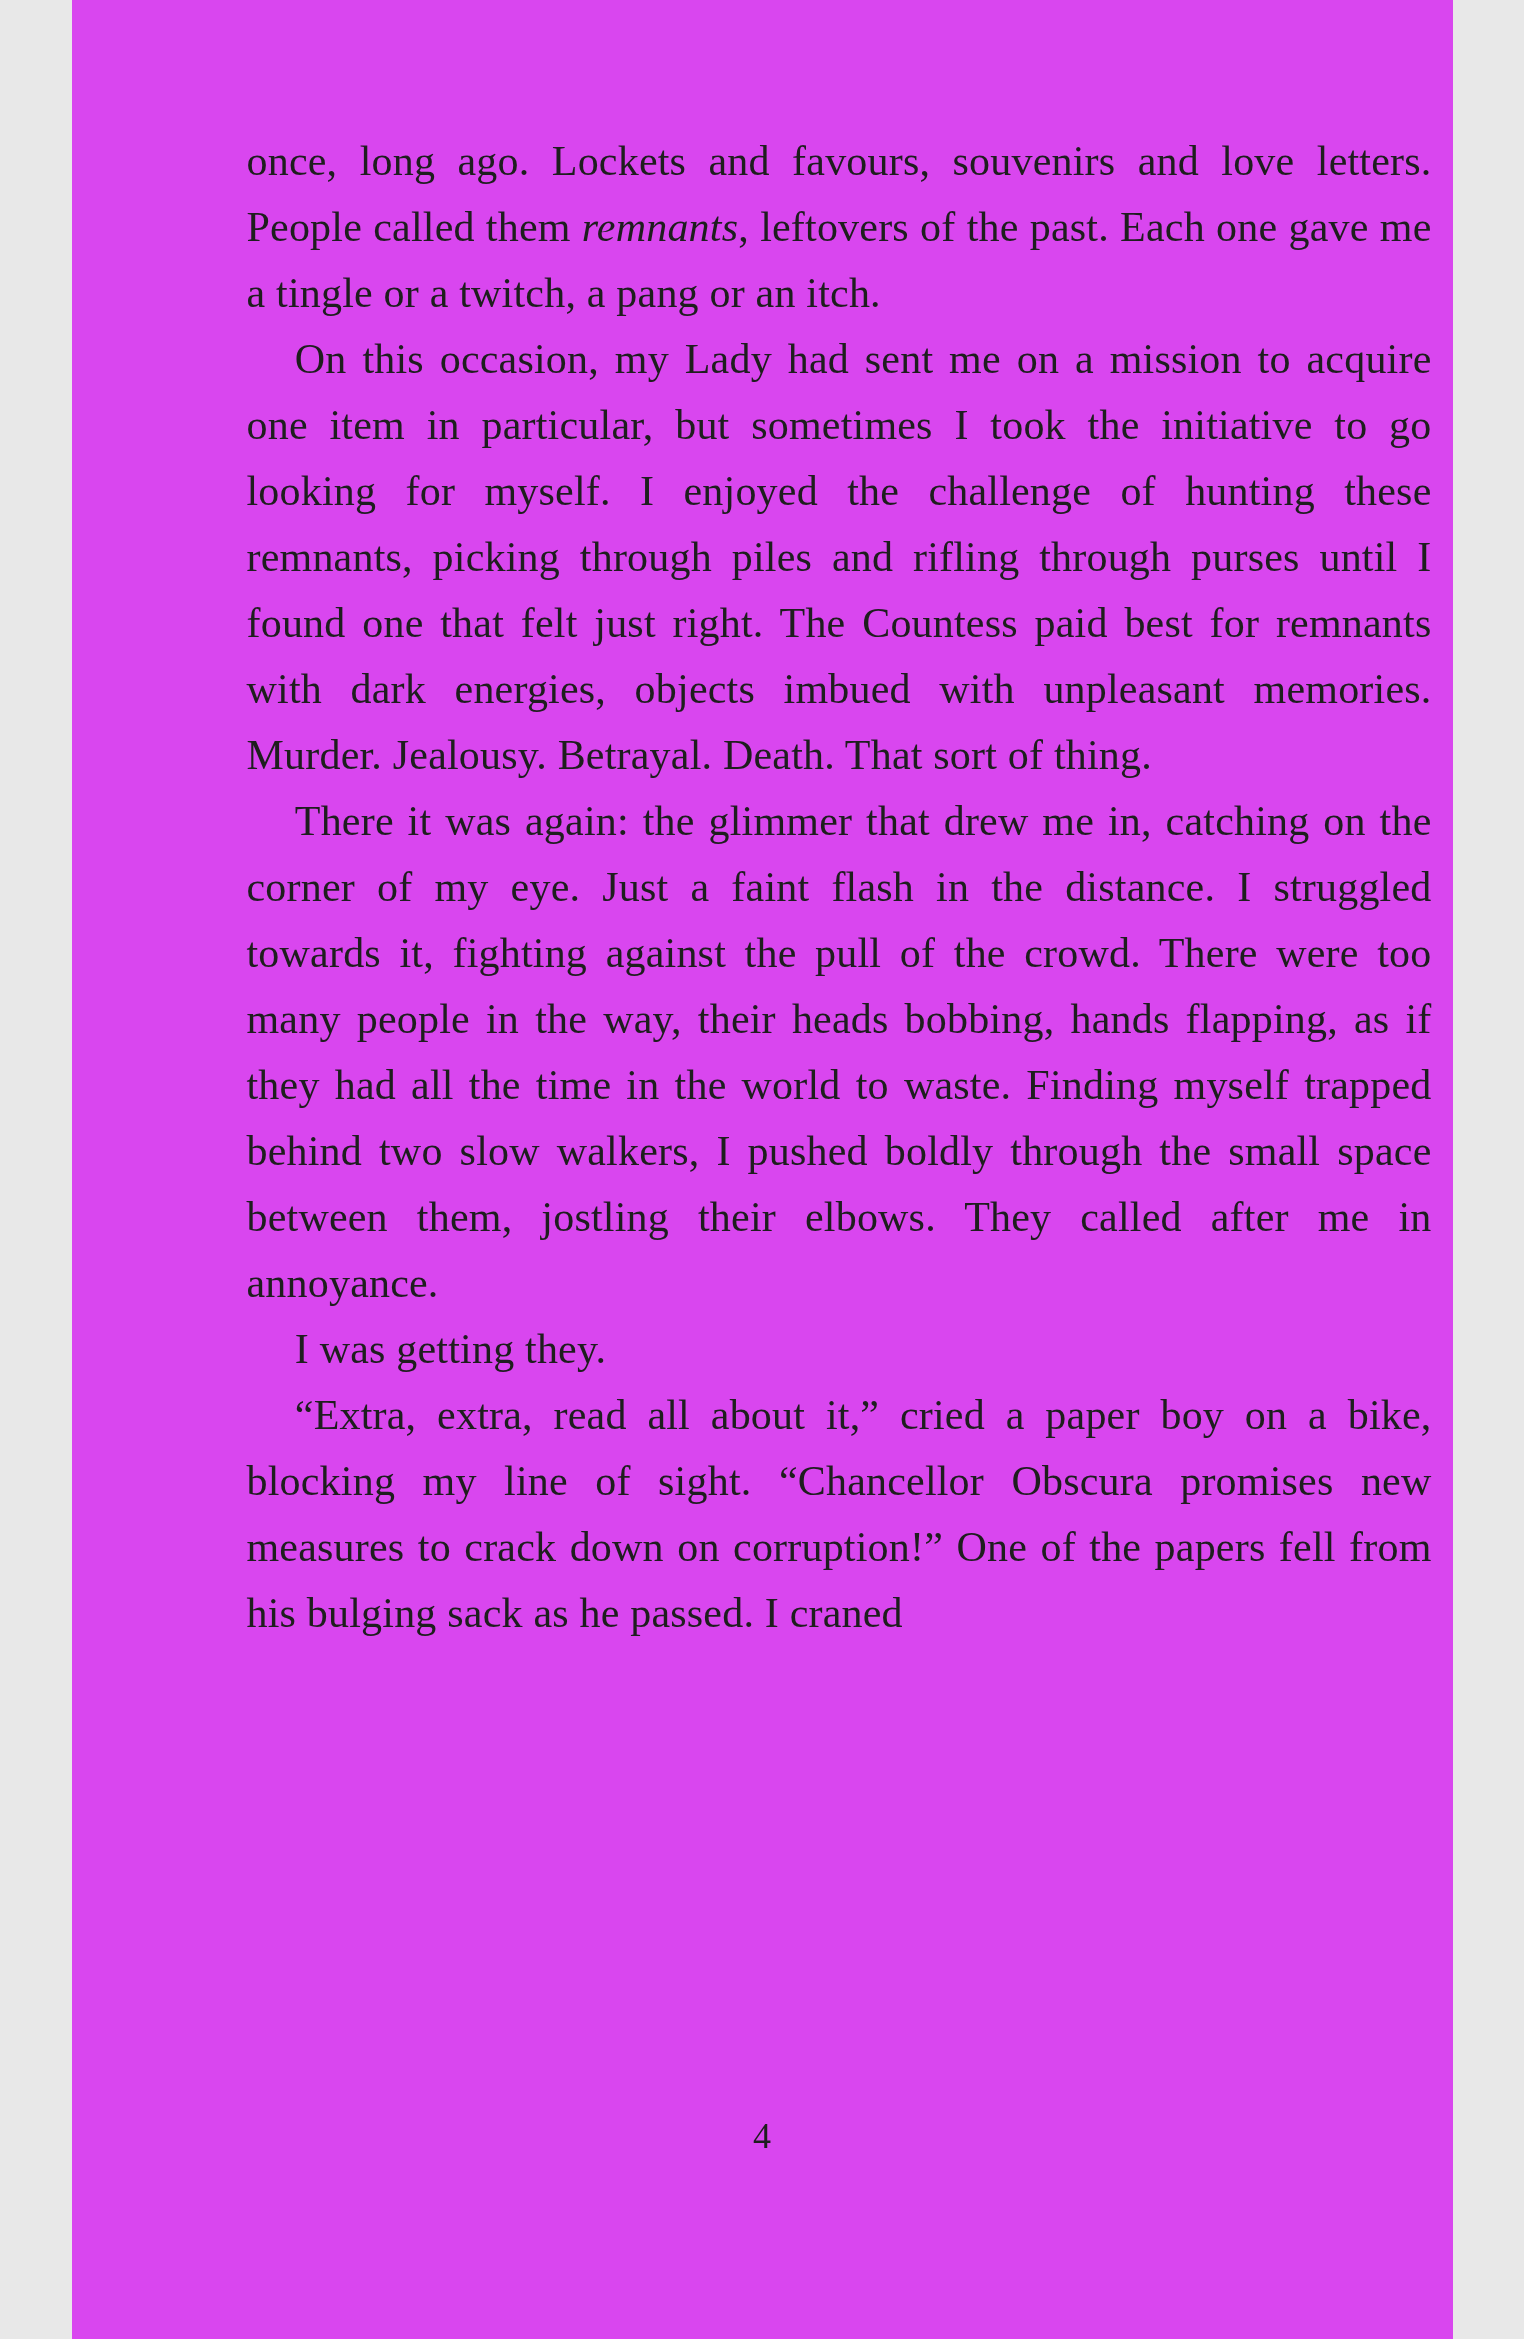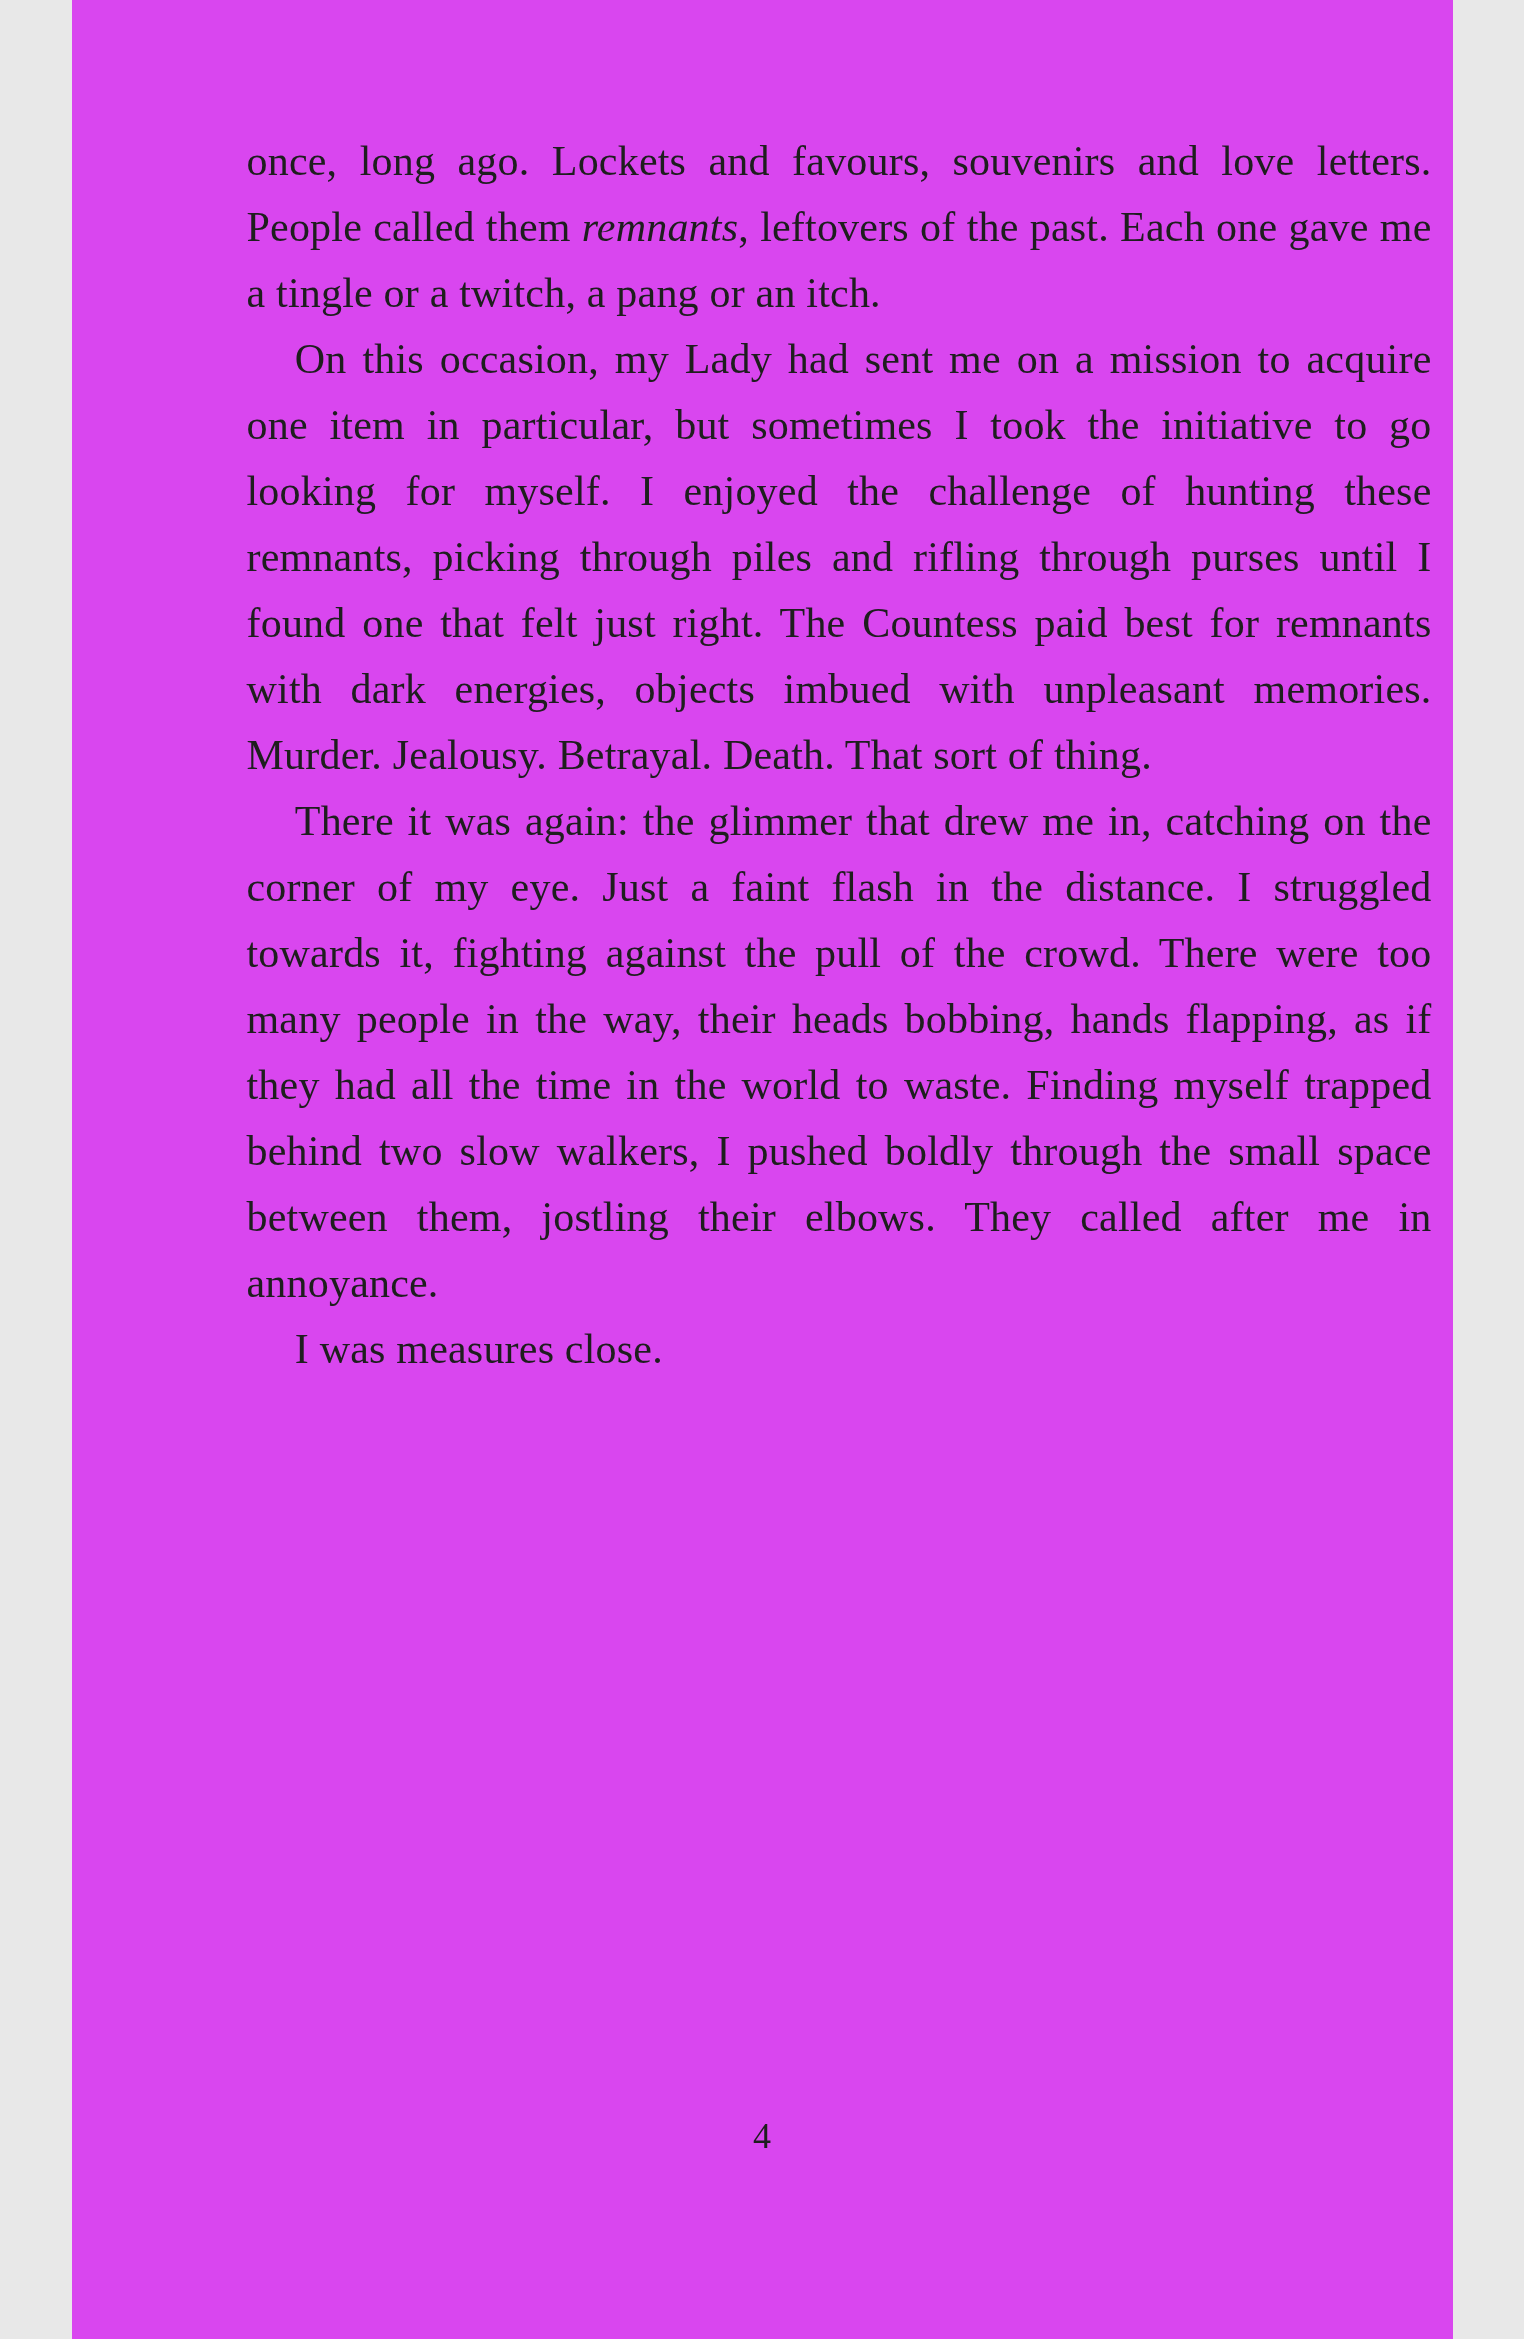--- a/index.html
+++ b/index.html
@@ -49,16 +49,17 @@
   }
 </style>
 </head>
 <body>
 
 <div class="book-page">
   <div class="text-block">
       <p class=""><span>once, long ago. Lockets and favours, souvenirs and love letters. People called them </span><span class="italic">remnants</span><span>, leftovers of the past. Each one gave me a tingle or a twitch, a pang or an itch.</span></p>
       <p class="indent"><span>On this occasion, my Lady had sent me on a mission to acquire one item in particular, but sometimes I took the initiative to go looking for myself. I enjoyed the challenge of hunting these remnants, picking through piles and rifling through purses until I found one that felt just right. The Countess paid best for remnants with dark energies, objects imbued with unpleasant memories. Murder. Jealousy. Betrayal. Death. That sort of thing.</span></p>
       <p class="indent"><span>There it was again: the glimmer that drew me in, catching on the corner of my eye. Just a faint flash in the distance. I struggled towards it, fighting against the pull of the crowd. There were too many people in the way, their heads bobbing, hands flapping, as if they had all the time in the world to waste. Finding myself trapped behind two slow walkers, I pushed boldly through the small space between them, jostling their elbows. They called after me in annoyance.</span></p>
-      <p class="indent"><span>I was measures close.</span></p>
+      <p class="indent"><span>I was getting they.</span></p>
+      <p class="indent"><span>“Extra, extra, read all about it,” cried a paper boy on a bike, blocking my line of sight. “Chancellor Obscura promises new measures to crack down on corruption!” One of the papers fell from his bulging sack as he passed. I craned</span></p>
     </div>
   <div class="page-number">4</div>
 </div>
 
 </body></html>

